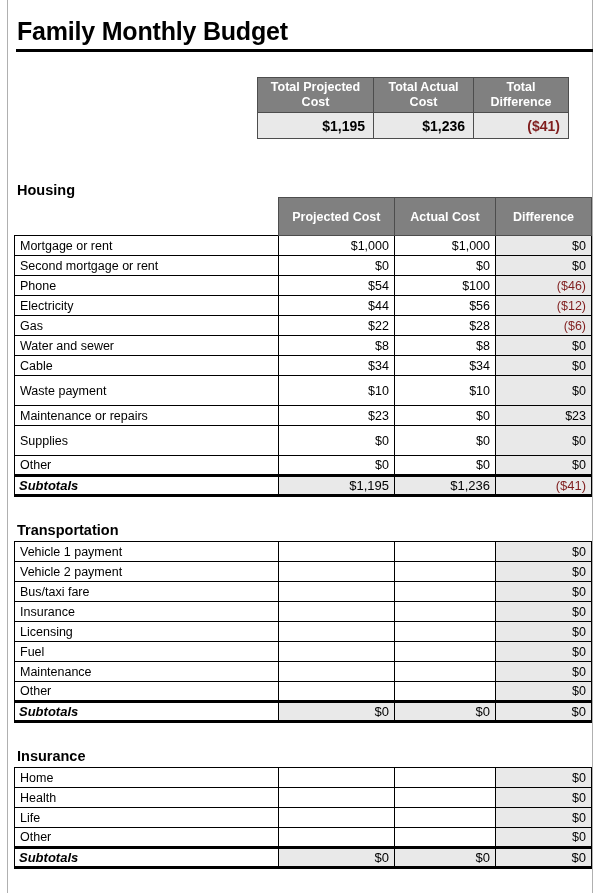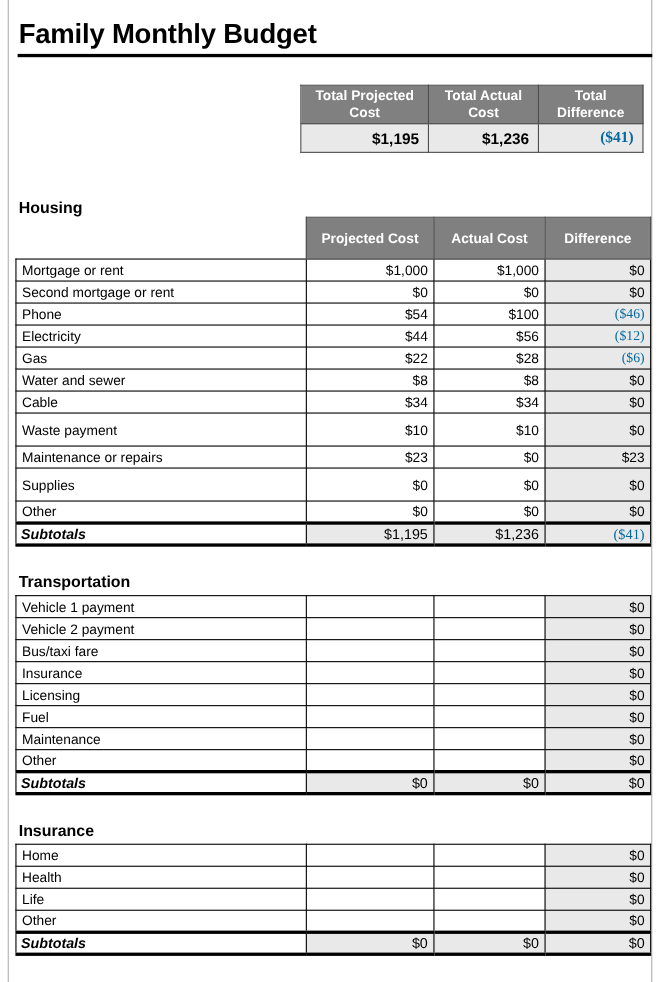--- a/index.html
+++ b/index.html
@@ -26,21 +26,21 @@
     bottom: 0;
     width: 1px;
     background: #b0b0b0;
   }
   #page .page-frame.left  { left: 7px; }
   #page .page-frame.right { left: 592px; }
 
   .content {
     position: absolute;
     left: 14px;
-    right: 8px;
+    right: 24px;
     top: 0;
   }
 
   
   .title-block {
     padding-top: 16px;
   }
   .doc-title {
     font-size: 25px;
     font-weight: bold;
@@ -163,21 +163,21 @@
   }
   td.num {
     text-align: right;
     padding-right: 8px;
   }
   td.diff {
     text-align: right;
     padding-right: 8px;
     background: #e9e9e9;
   }
-  .neg { color: #0369a1; font-family: Liberation Serif, serif; }
+  .neg { color: #7f1d1d; }
 
   
   tr.subtotals td {
     border-top: 3px solid #000000;
     border-bottom: 3px solid #000000;
     height: 22px;
   }
   tr.subtotals td.item {
     font-weight: bold;
     font-style: italic;

